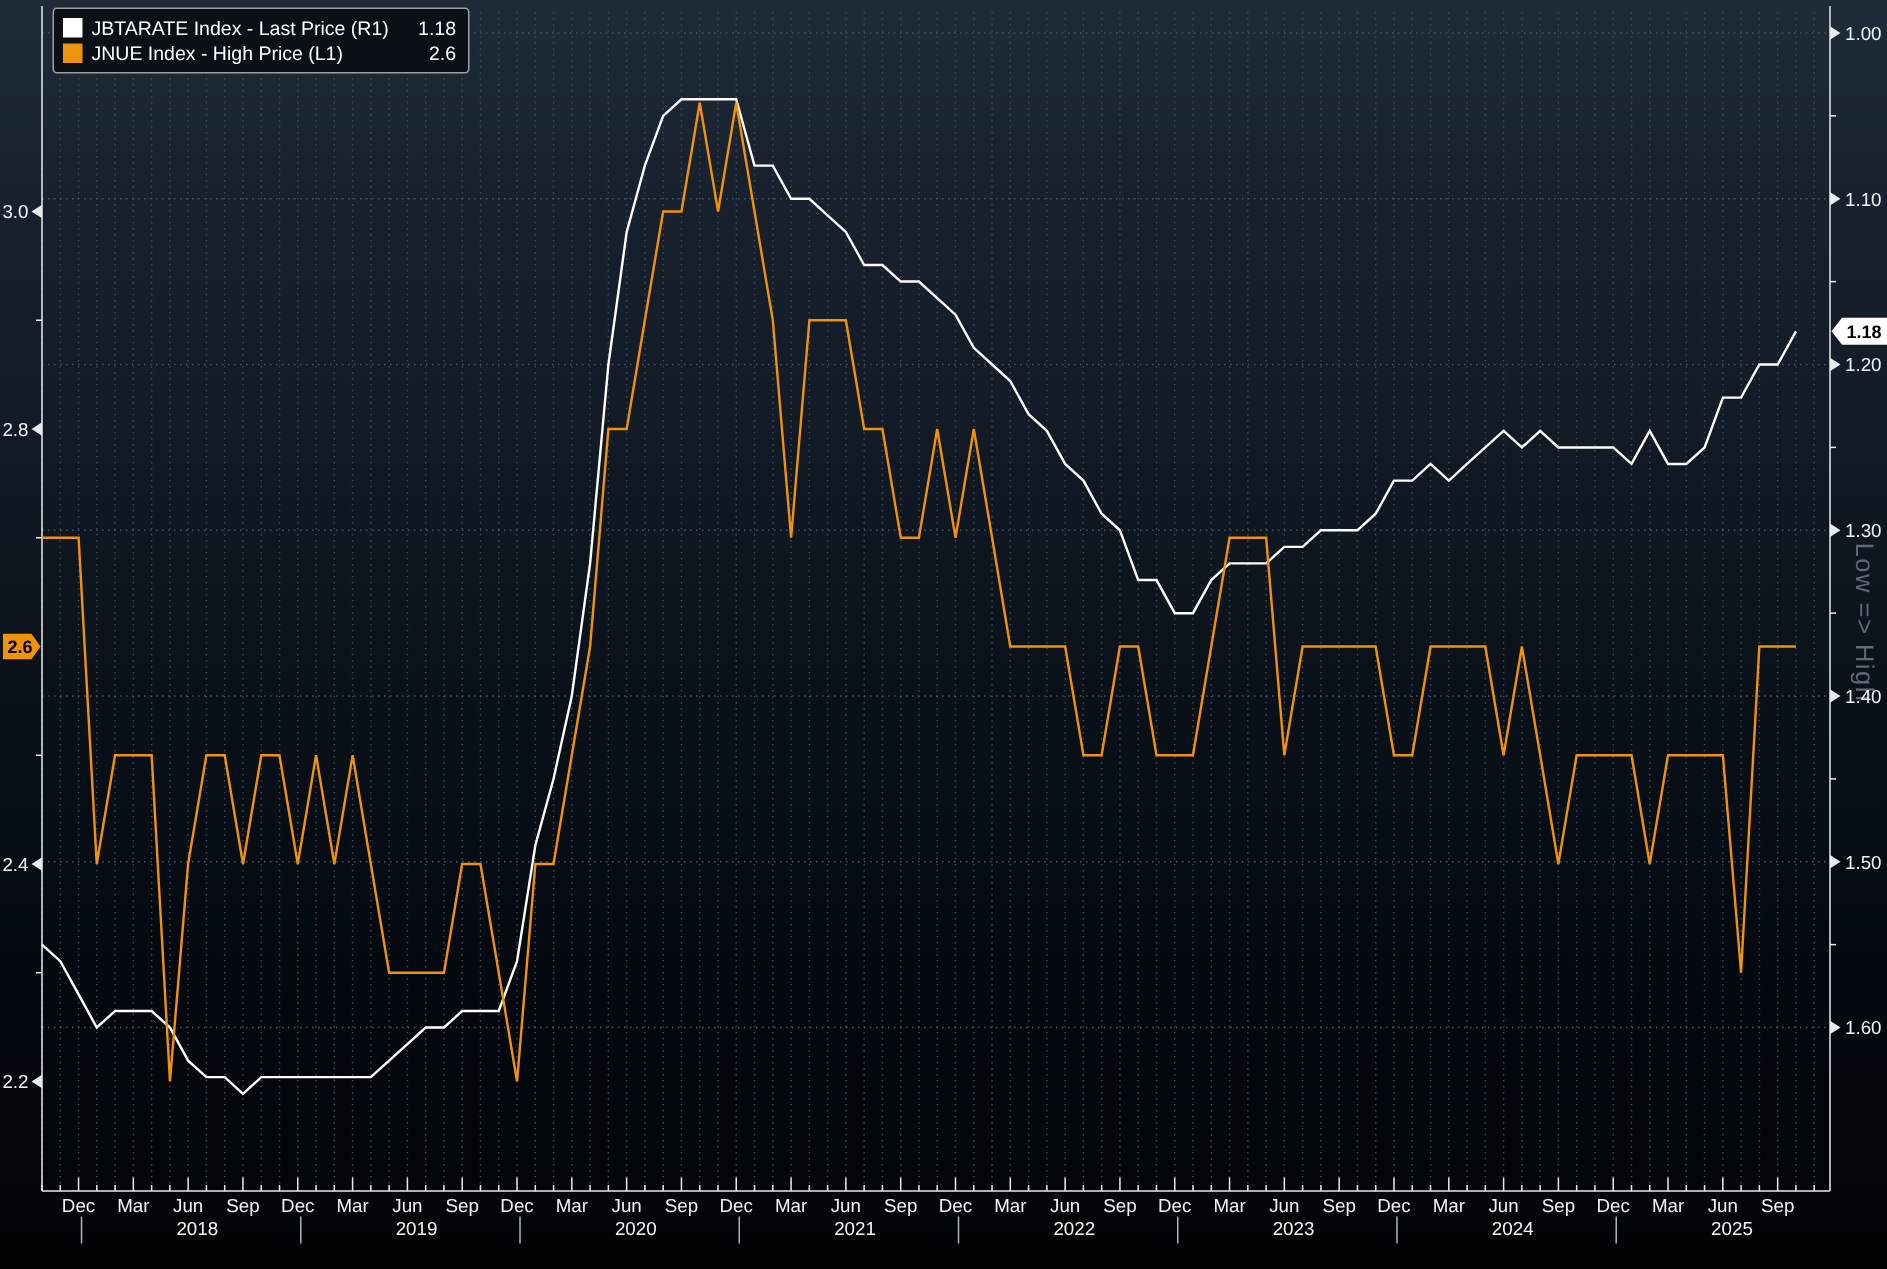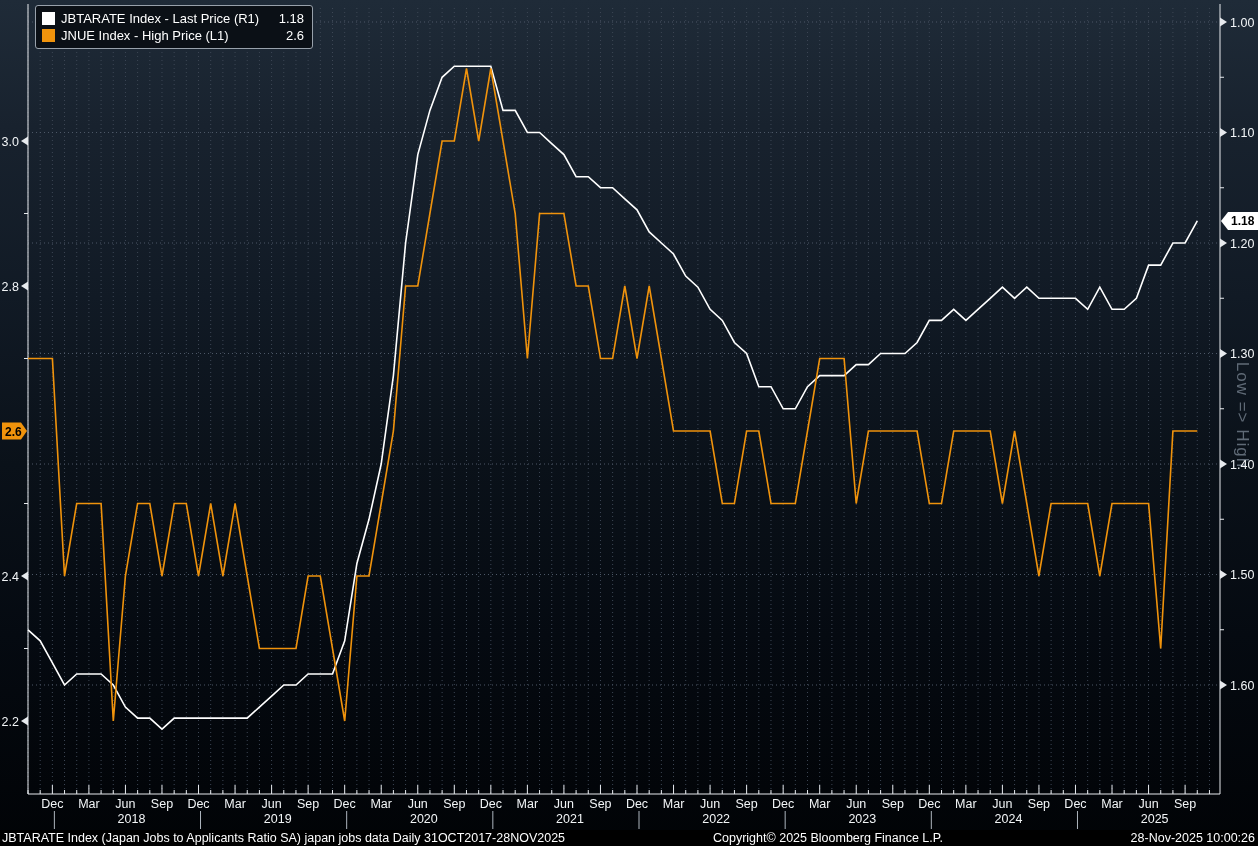--- a/index.html
+++ b/index.html
@@ -347,19 +347,14 @@
       <span class="legend-label">JBTARATE Index - Last Price (R1)</span>
       <span class="legend-value">1.18</span>
     </div>
     <div class="legend-row">
       <span class="swatch" style="background: rgb(240, 147, 12);"></span>
       <span class="legend-label">JNUE Index - High Price (L1)</span>
       <span class="legend-value">2.6</span>
     </div>
   </div>
 
-  <div class="footer">
-    <span class="f-left">JBTARATE Index (Japan Jobs to Applicants Ratio SA) japan jobs data Daily 31OCT2017-28NOV2025</span>
-    <span class="f-center">Copyright© 2025 Bloomberg Finance L.P.</span>
-    <span class="f-right">28-Nov-2025 10:00:26</span>
-  </div>
 
 </div>
 
 </body></html>

